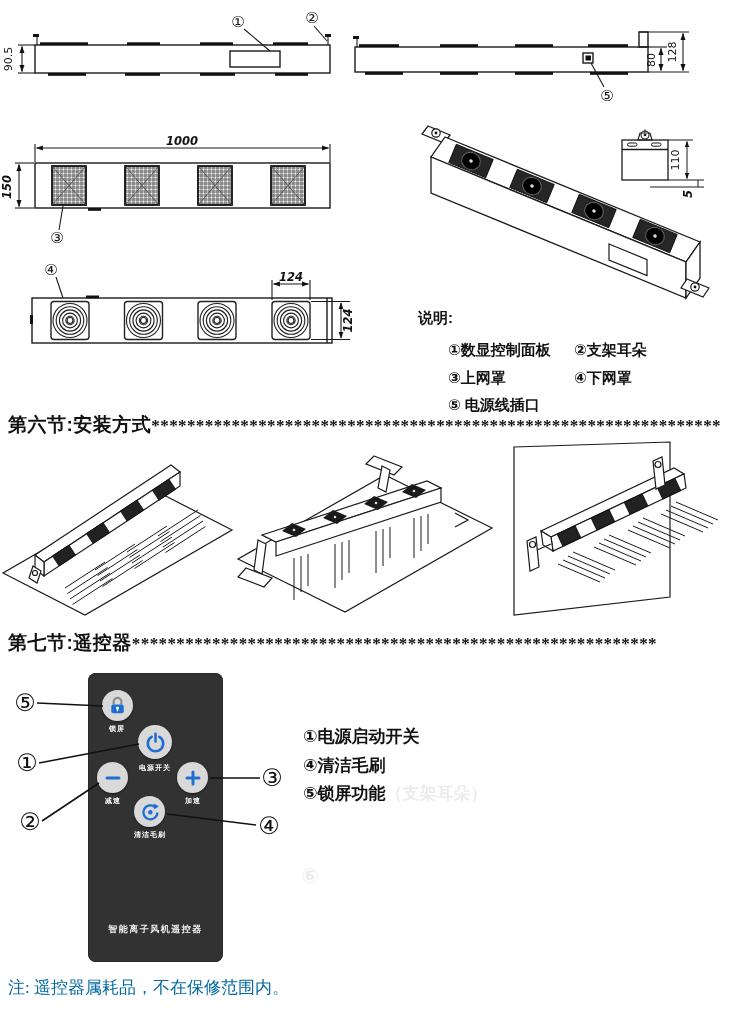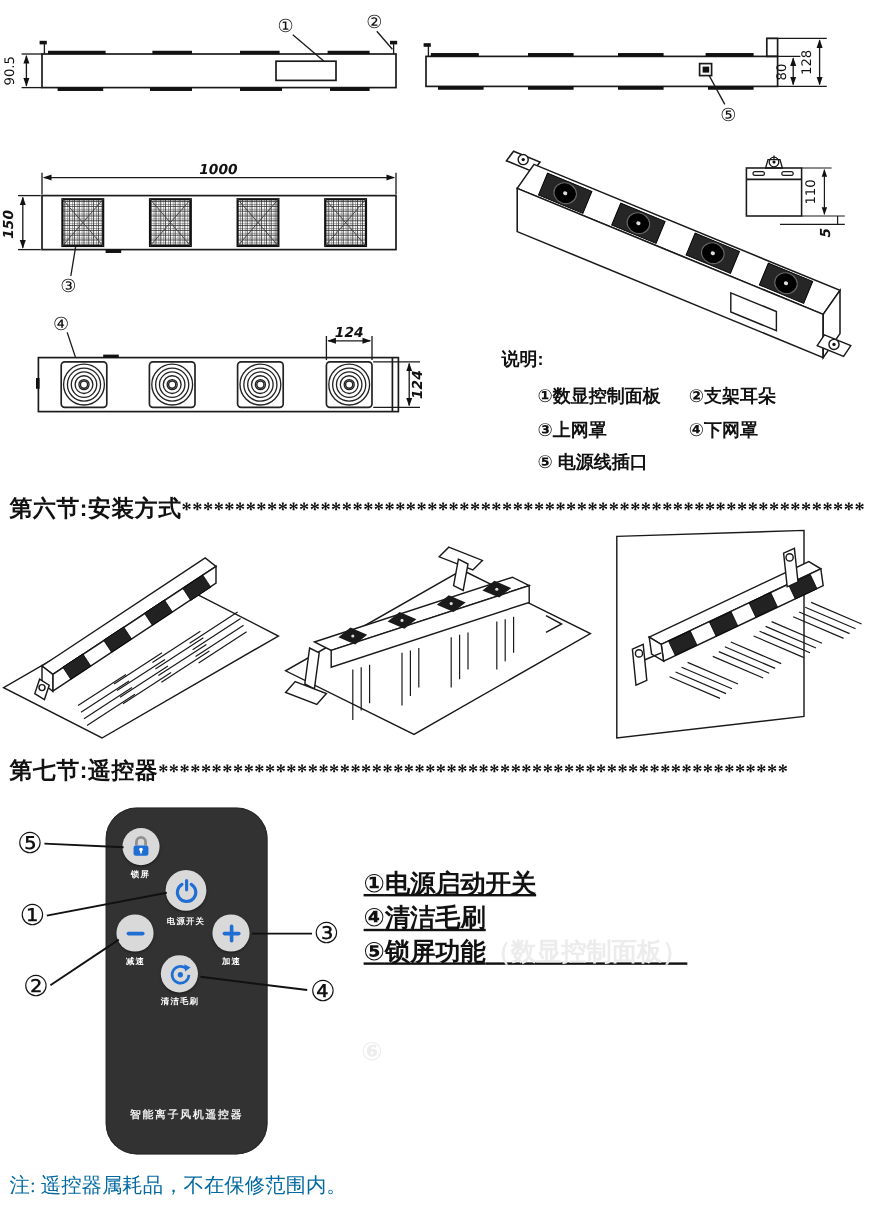--- a/index.html
+++ b/index.html
@@ -10,26 +10,26 @@
   .dimtxt{font-size:11px;}
   .dimit{font-size:11.5px;font-style:italic;font-weight:bold;}
   .callout{font-size:15px;}
   .heading{white-space:nowrap;line-height:26px;}
   .heading .ttl{font-size:19px;font-weight:bold;letter-spacing:0.5px;margin-top:20px;}
   .heading .stars{font-size:17px;font-weight:bold;font-family:"Liberation Serif","DejaVu Serif",serif;letter-spacing:0.4px;}
   .parts{font-size:15px;font-weight:bold;}
   .parts .ptitle{font-size:15px;}
   .parts-items{display:grid;grid-template-columns:126px 1fr;margin:8px 0 0 30px;line-height:27.5px;white-space:nowrap;}
   .parts-items .item:nth-child(5) .num{margin-right:4px;}
-  .remote-body{background:#323232;border-radius:26px;box-shadow:0 0 0 1px #2a2a2a inset;}
+  .remote-body{background:#323232;border-radius:8px;box-shadow:0 0 0 1px #2a2a2a inset;}
   .rbtn{position:absolute;border-radius:50%;background:#d9d9d9;display:flex;align-items:center;justify-content:center;box-shadow:0 1px 2px rgba(0,0,0,.5);}
   .rlabel{position:absolute;color:#fff;font-size:7px;font-weight:bold;letter-spacing:1px;white-space:nowrap;transform:translateX(-50%);}
   .brand{position:absolute;left:0;right:0;text-align:center;color:#ededed;font-size:9px;font-weight:bold;letter-spacing:1.5px;white-space:nowrap;}
   .bigco{position:absolute;width:26px;height:26px;line-height:26px;text-align:center;font-size:24px;color:#111;transform:translate(-50%,-50%);font-family:"DejaVu Sans",sans-serif;}
-  .rlegend{line-height:28.6px;font-size:21px;font-weight:bold;white-space:nowrap;text-decoration:underline;}
+  .rlegend{line-height:28.6px;font-size:17px;font-weight:bold;white-space:nowrap;}
   .ghost{color:#ececec;}
   .ghostmark{font-size:21px;color:#ededed;font-weight:bold;}
   .note{font-size:17px;font-family:"Liberation Serif","DejaVu Serif",serif;color:#0369a1;white-space:nowrap;}
 </style>
 </head>
 <body>
 
 <div id="page">
 
   <svg class="abs" style="left:0;top:0" width="345" height="110" viewBox="0 0 345 110">
@@ -274,21 +274,21 @@
       <line x1="268" y1="70" x2="304" y2="70" stroke-width="1"></line>
       <line x1="287" y1="31.5" x2="287" y2="68.5" stroke-width="1" marker-start="url(#arrI)" marker-end="url(#arrI)"></line>
       <line x1="250" y1="77" x2="304" y2="77" stroke-width="1"></line>
       <line x1="298" y1="70" x2="298" y2="77" stroke-width="1"></line>
     </g>
     <circle cx="245" cy="25" r="1.3" fill="#111"></circle>
     <text class="dimtxt" text-anchor="middle" transform="rotate(-90 279 50)" x="279" y="50">110</text>
     <text class="dimit" text-anchor="middle" transform="rotate(-90 292 84)" x="292" y="84">5</text>
   </svg>
 
-  <div class="abs parts" style="left:418px;top:290px">
+  <div class="abs parts" style="left:418px;top:309px">
     <div class="ptitle">说明:</div>
     <div class="parts-items">
       <div class="item"><span class="num">①</span><span>数显控制面板</span></div>
       <div class="item"><span class="num">②</span><span>支架耳朵</span></div>
       <div class="item"><span class="num">③</span><span>上网罩</span></div>
       <div class="item"><span class="num">④</span><span>下网罩</span></div>
       <div class="item"><span class="num">⑤</span><span>电源线插口</span></div>
     </div>
   </div>
 
@@ -448,19 +448,19 @@
   </svg>
   <span class="bigco" style="left:25px;top:703px">⑤</span>
   <span class="bigco" style="left:27px;top:763px">①</span>
   <span class="bigco" style="left:30px;top:822px">②</span>
   <span class="bigco" style="left:272px;top:778px">③</span>
   <span class="bigco" style="left:269px;top:826px">④</span>
 
   <div class="abs rlegend" style="left:303px;top:723px">
     <div><span>①</span><span>电源启动开关</span><span class="ghost"></span></div>
     <div><span>④</span><span>清洁毛刷</span><span class="ghost"></span></div>
-    <div><span>⑤</span><span>锁屏功能</span><span class="ghost">（数显控制面板）</span></div>
+    <div><span>⑤</span><span>锁屏功能</span><span class="ghost">（支架耳朵）</span></div>
   </div>
   <span class="abs ghostmark" style="left:301px;top:864px">⑥</span>
 
   <div class="abs note" style="left:8px;top:976px">注: 遥控器属耗品，不在保修范围内。</div>
 
 </div>
 
 </body></html>

